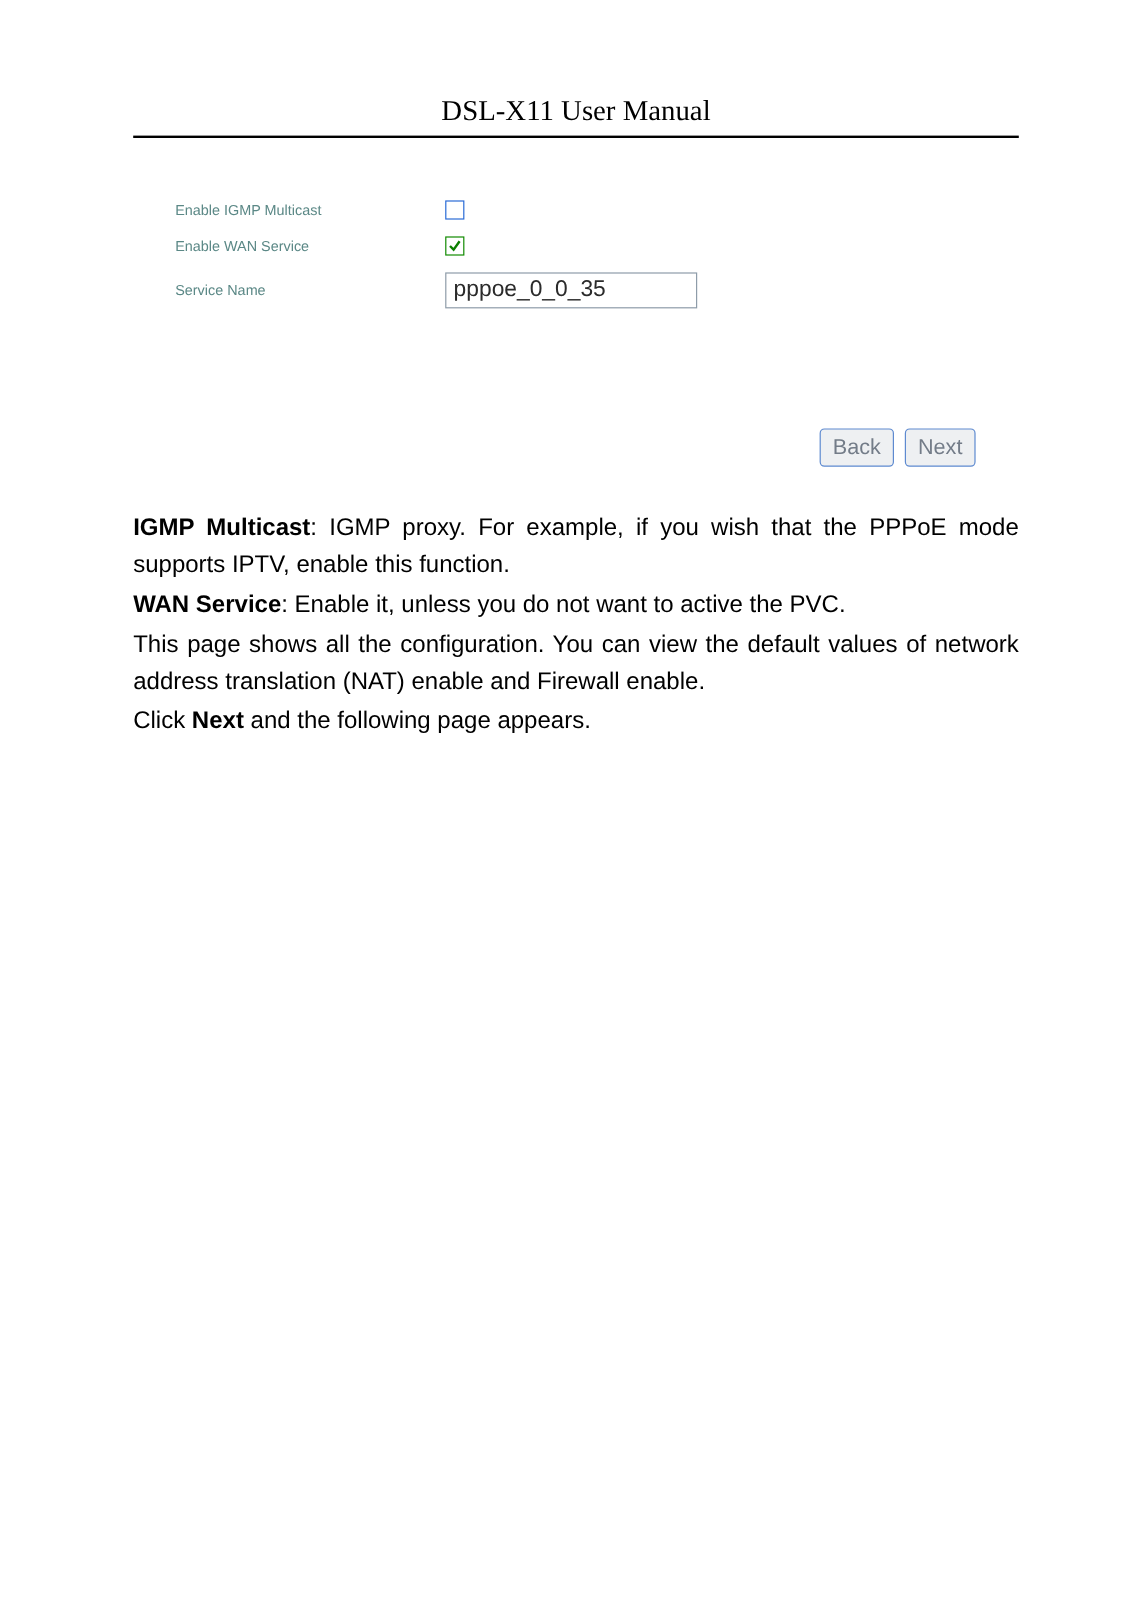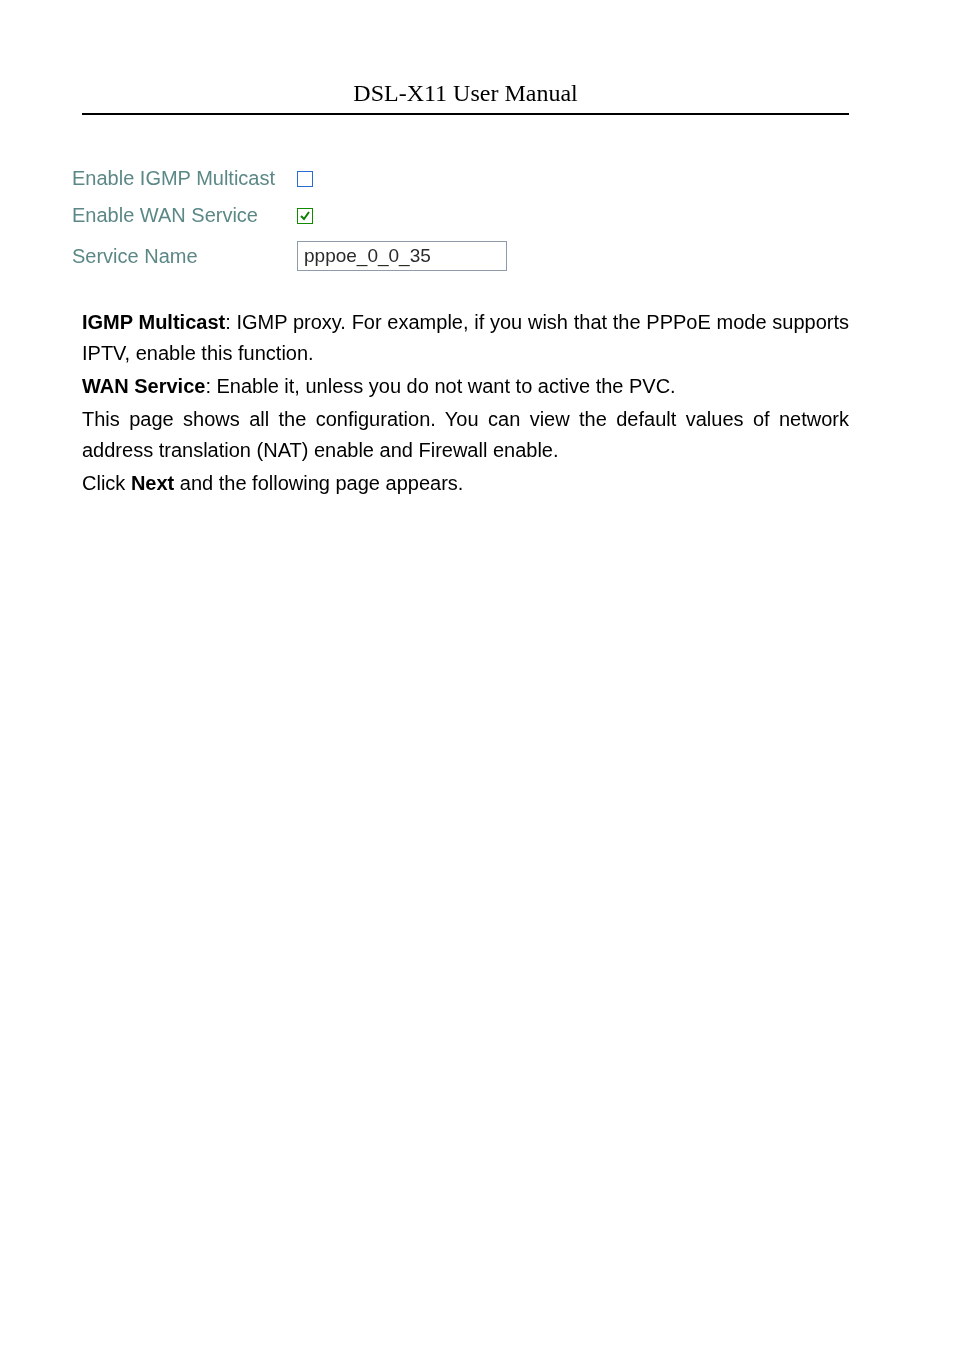--- a/index.html
+++ b/index.html
@@ -6,21 +6,21 @@
     margin: 0;
     padding: 0;
     background: #fff;
     font-family: Arial, Helvetica, sans-serif;
     color: #000;
   }
   .page {
     width: 954px;
     height: 1350px;
     box-sizing: border-box;
-    padding: 80px 105px 120px 82px;
+    padding: 80px 105px 120px 111px;
     position: relative;
   }
   .doc-header {
     font-family: "Times New Roman", Times, serif;
     font-size: 24px;
     text-align: center;
     padding-bottom: 6px;
     border-bottom: 2px solid #000;
     margin-bottom: 40px;
   }
@@ -36,21 +36,22 @@
     margin-bottom: 28px;
   }
   .ui-row {
     display: flex;
     align-items: center;
     margin-bottom: 14px;
   }
   .ui-label {
     width: 225px;
     color: #5b8886;
-    font-size: 20px;
+    font-size: 12px;
+    margin-left: 45px;
   }
   .checkbox-blue {
     width: 16px;
     height: 16px;
     border: 1px solid #2a6bd6;
     background: #fff;
     box-sizing: border-box;
   }
   .checkbox-green {
     width: 16px;
@@ -128,20 +129,24 @@
           <path d="M2 6 L5 9 L10 2" stroke="#0c7f00" stroke-width="2" fill="none"></path>
         </svg>
       </div>
     </div>
 
     <div class="ui-row" style="margin-top:10px;">
       <div class="ui-label">Service Name</div>
       <input class="text-input" type="text" value="pppoe_0_0_35" style="">
     </div>
 
+    <div class="btn-row">
+      <button class="ui-btn">Back</button>
+      <button class="ui-btn">Next</button>
+    </div>
   </div>
 
   <div class="body-text">
     <p>
       <span class="strong">IGMP Multicast</span><span>: IGMP proxy. For example, if you wish that the PPPoE mode supports IPTV, enable this function.</span>
     </p>
     <p style="text-align:left;">
       <span class="strong">WAN Service</span><span>: Enable it, unless you do not want to active the PVC.</span>
     </p>
     <p>This page shows all the configuration. You can view the default values of network address translation (NAT) enable and Firewall enable.</p>

